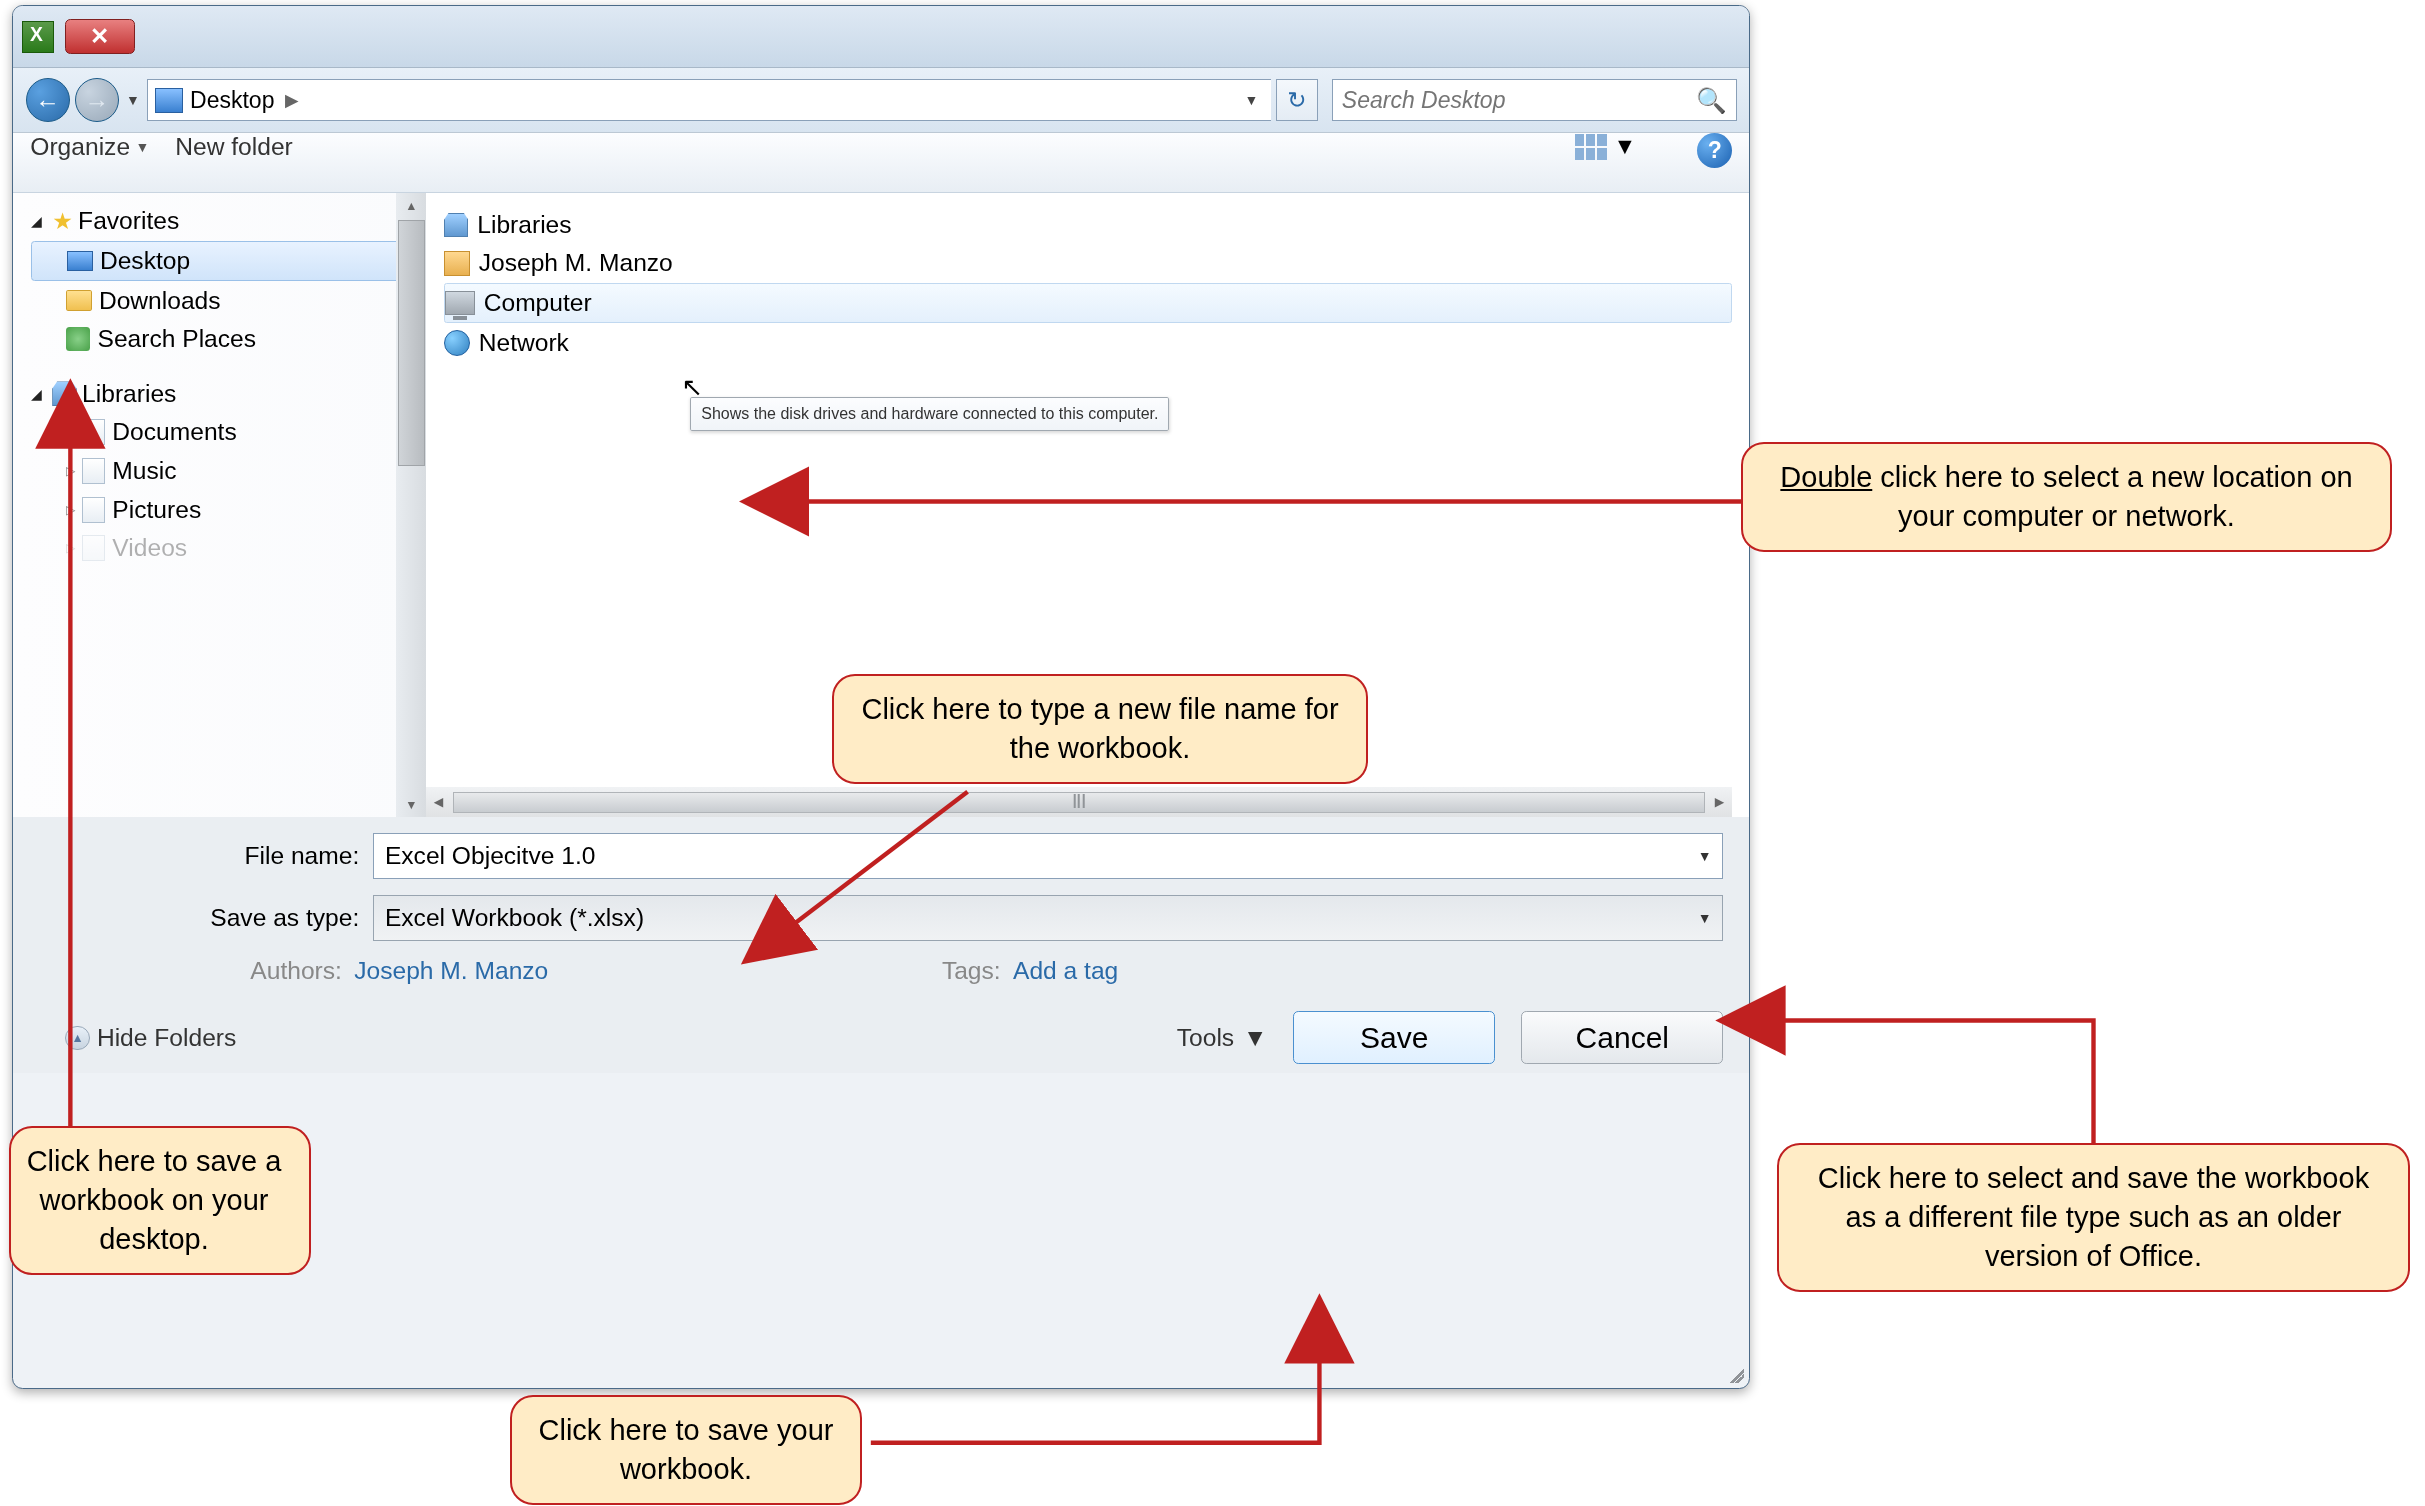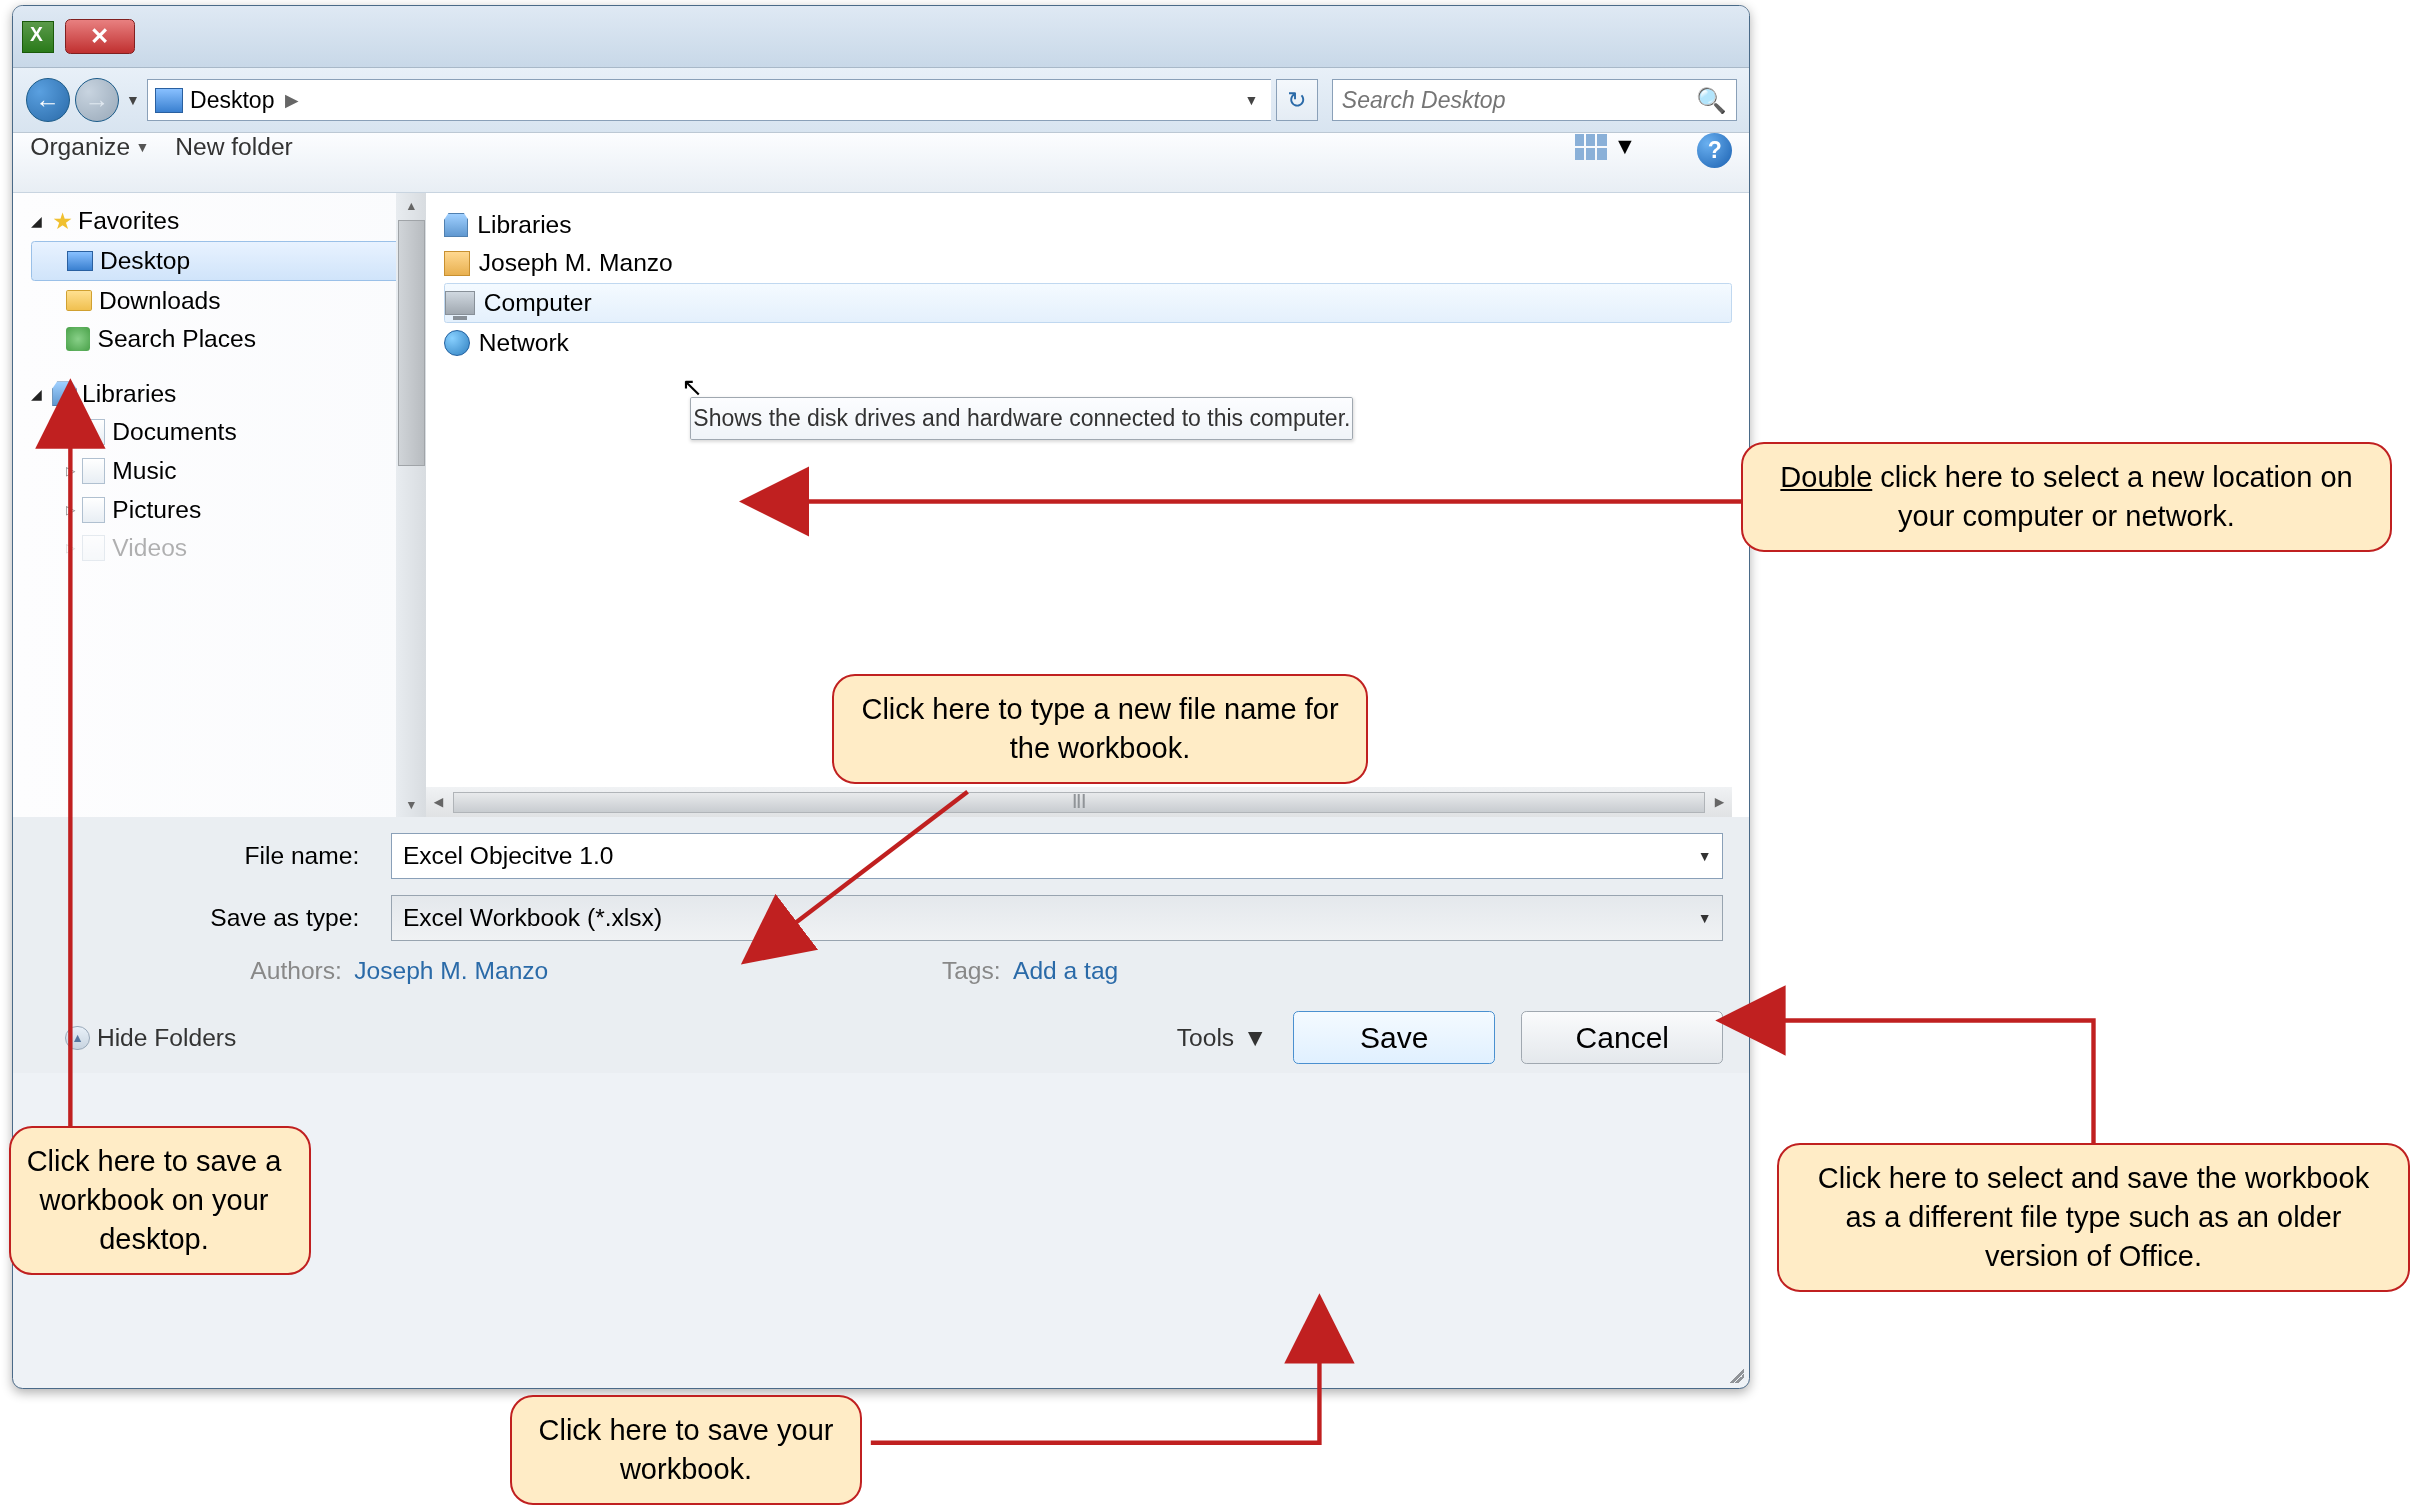--- a/index.html
+++ b/index.html
@@ -263,22 +263,22 @@
     position: absolute;
     left: 255px; top: 179px;
     font-size: 26px; color: #000;
     pointer-events: none;
   }
   .tooltip {
     position: absolute;
     left: 264px; top: 204px;
     background: linear-gradient(to bottom, #fcfdff, #f0f4f8);
     border: 0.9px solid #a0a8b0;
-    padding: 7px 2px;
-    font-size: 23px; color: #333;
+    padding: 7px 10px;
+    font-size: 16px; color: #333;
     border-radius: 1.8px;
     box-shadow: 0.9px 1.8px 3.5px rgba(0,0,0,0.15);
   }
   .hscroll {
     position: absolute;
     left: 0; right: 17.6px; bottom: 0;
     height: 30px;
     background: linear-gradient(to bottom,#f0f2f4,#e0e2e4);
     display: flex; align-items: center;
   }
@@ -286,21 +286,20 @@
   .hscroll .thumb { flex:1; height:21px; margin:0 1.8px; background: linear-gradient(to bottom,#e8eaec,#c8ccd0); border:0.9px solid #b0b4b8;}
   .hscroll .grip { position:absolute; left:50%; top:7px; transform:translateX(-50%); display:flex; gap:2.6px;}
   .hscroll .grip div { width:1.8px; height:14px; background:#909498;}
   .bottom-form {
     padding: 16px 26px 8.8px 26px;
     background: #eaeef2;
   }
   .form-row {
     display: flex; align-items: center;
     margin-bottom: 16px;
-    gap: 18px;
   }
   .form-row .label { width: 334px; text-align: right; padding-right: 14px; font-size: 24.6px; color: #000;}
   .form-row .combo {
     flex: 1;
     height: 46px;
     background: #fff;
     border: 0.9px solid #8aa0b8;
     display: flex; align-items: center;
     padding: 0 10.6px;
     font-size: 24.6px;

